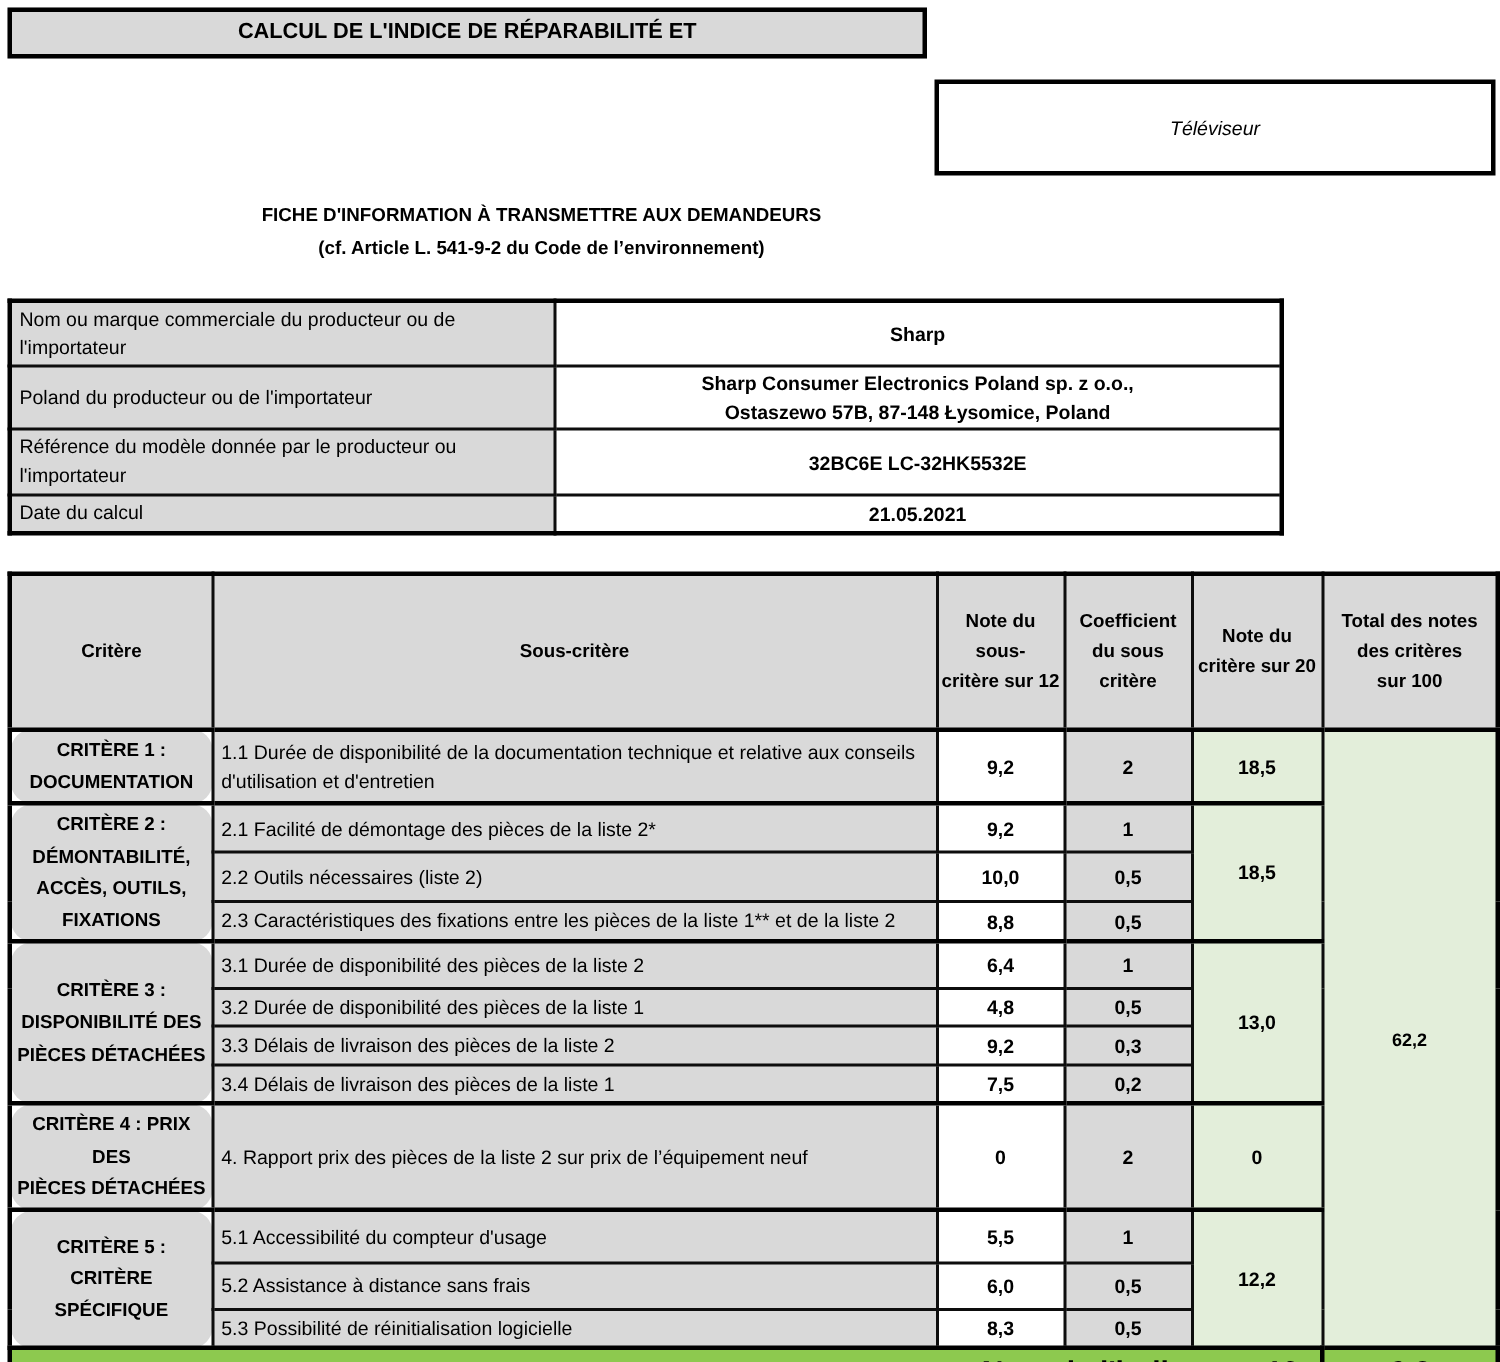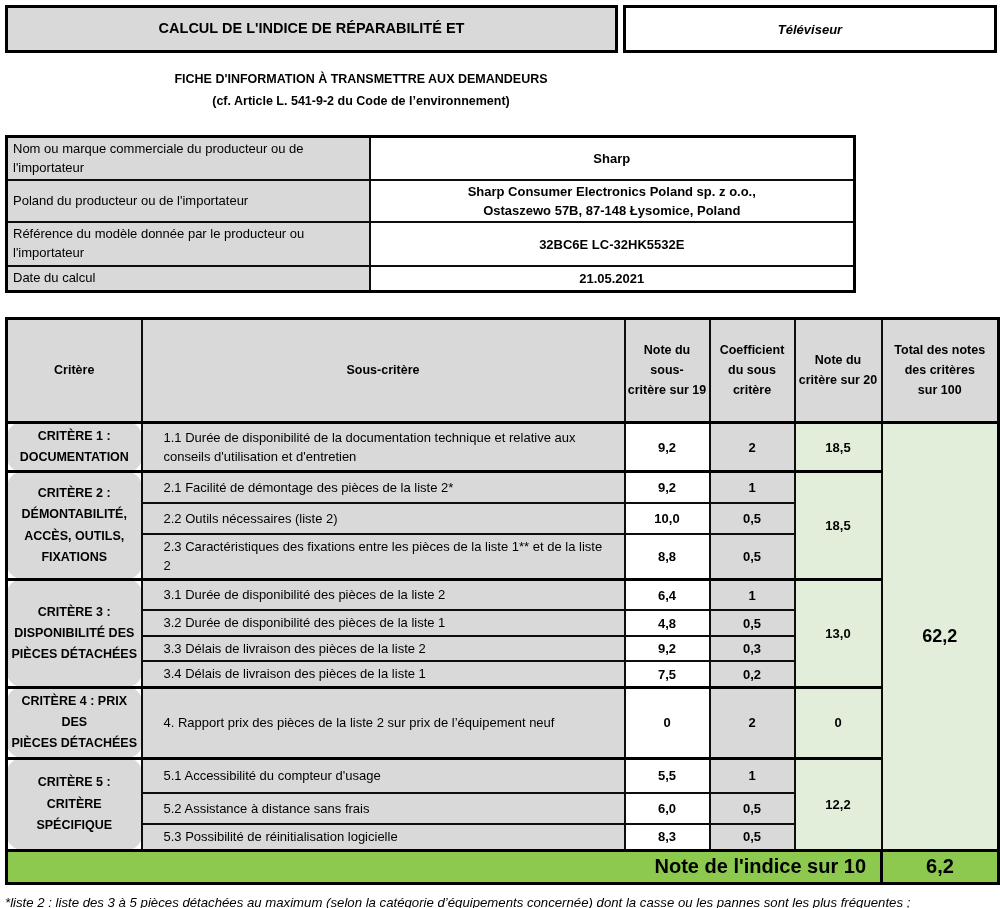--- a/index.html
+++ b/index.html
@@ -9,32 +9,32 @@
     font-family: "Liberation Sans", sans-serif;
     color: #000;
     position: relative;
     overflow: hidden;
   }
   .page { padding: 5px 3px 0 5px; }
 
   
   .top-header { display: flex; gap: 5px; }
   .title-box {
-    width: 613px; height: 48px;
+    width: 613px; height: 34px;
     background: #d9d9d9;
     border: 3px solid #000;
     display: flex; flex-direction: column; justify-content: center; align-items: center;
     font-weight: bold; font-size: 14.5px; line-height: 1.45; text-align: center;
   }
   .product-box {
-    flex: 1; height: 48px;
+    flex: 1; height: 64px;
     background: #fff;
     border: 3px solid #000;
     display: flex; justify-content: center; align-items: center;
-    font-weight: bold; font-style: italic; font-size: 13px;
+    font-weight: normal; font-style: italic; font-size: 13px; margin-top: 48px;
   }
 
   
   .subtitle { width: 712px; margin-top: 16px; text-align: center; font-weight: bold; font-size: 12.5px; line-height: 1.75; }
 
   
   .info-table {
     margin-top: 22px;
     border-collapse: collapse;
     width: 851px;
@@ -76,26 +76,26 @@
     background: #d9d9d9; font-weight: bold; text-align: center;
     white-space: pre-line; line-height: 1.6; height: 104px;
     border-bottom: 3px solid #000;
   }
   td.crit {
     background: #d9d9d9; font-weight: bold; text-align: center;
     white-space: pre-line; line-height: 1.7; padding: 2px; border-radius: 15px;
   }
   td.sub {
     background: #d9d9d9; text-align: left; font-size: 13px;
-    padding: 2px 21px; line-height: 1.5;
+    padding: 2px 5px; line-height: 1.5;
   }
   td.n10 { background: #fff; text-align: center; font-weight: bold; font-size: 13px; }
   td.coef { background: #d9d9d9; text-align: center; font-weight: bold; font-size: 13px; }
   td.n20 { background: #e3eeda; text-align: center; font-weight: bold; font-size: 13px; }
-  td.total { background: #e3eeda; text-align: center; font-weight: bold; font-size: 18px; }
+  td.total { background: #e3eeda; text-align: center; font-weight: bold; font-size: 12px; }
   tr.gt td { border-top: 3px solid #000; }   
   .r11 { height: 46px; } .r-std { height: 31px; } .r-std2 { height: 16px; }
   .r4 { height: 47px; } .r51 { height: 35px; }
   tr.final-row td {
     background: #8dc94f;
     border: 3px solid #000;
     height: 33px;
     font-weight: bold; font-size: 20px;
   }
   td.final-label { text-align: right; padding-right: 14px; }
@@ -153,21 +153,21 @@
         <col class="c-n10">
         <col class="c-coef">
         <col class="c-n20">
         <col class="c-tot">
     </colgroup>
     <thead>
       <tr>
         <th>Critère</th>
         <th>Sous-critère</th>
         <th>Note du sous-
-critère sur 19</th>
+critère sur 12</th>
         <th>Coefficient
 du sous
 critère</th>
         <th>Note du
 critère sur 20</th>
         <th>Total des notes
 des critères
 sur 100</th>
       </tr>
     </thead>

